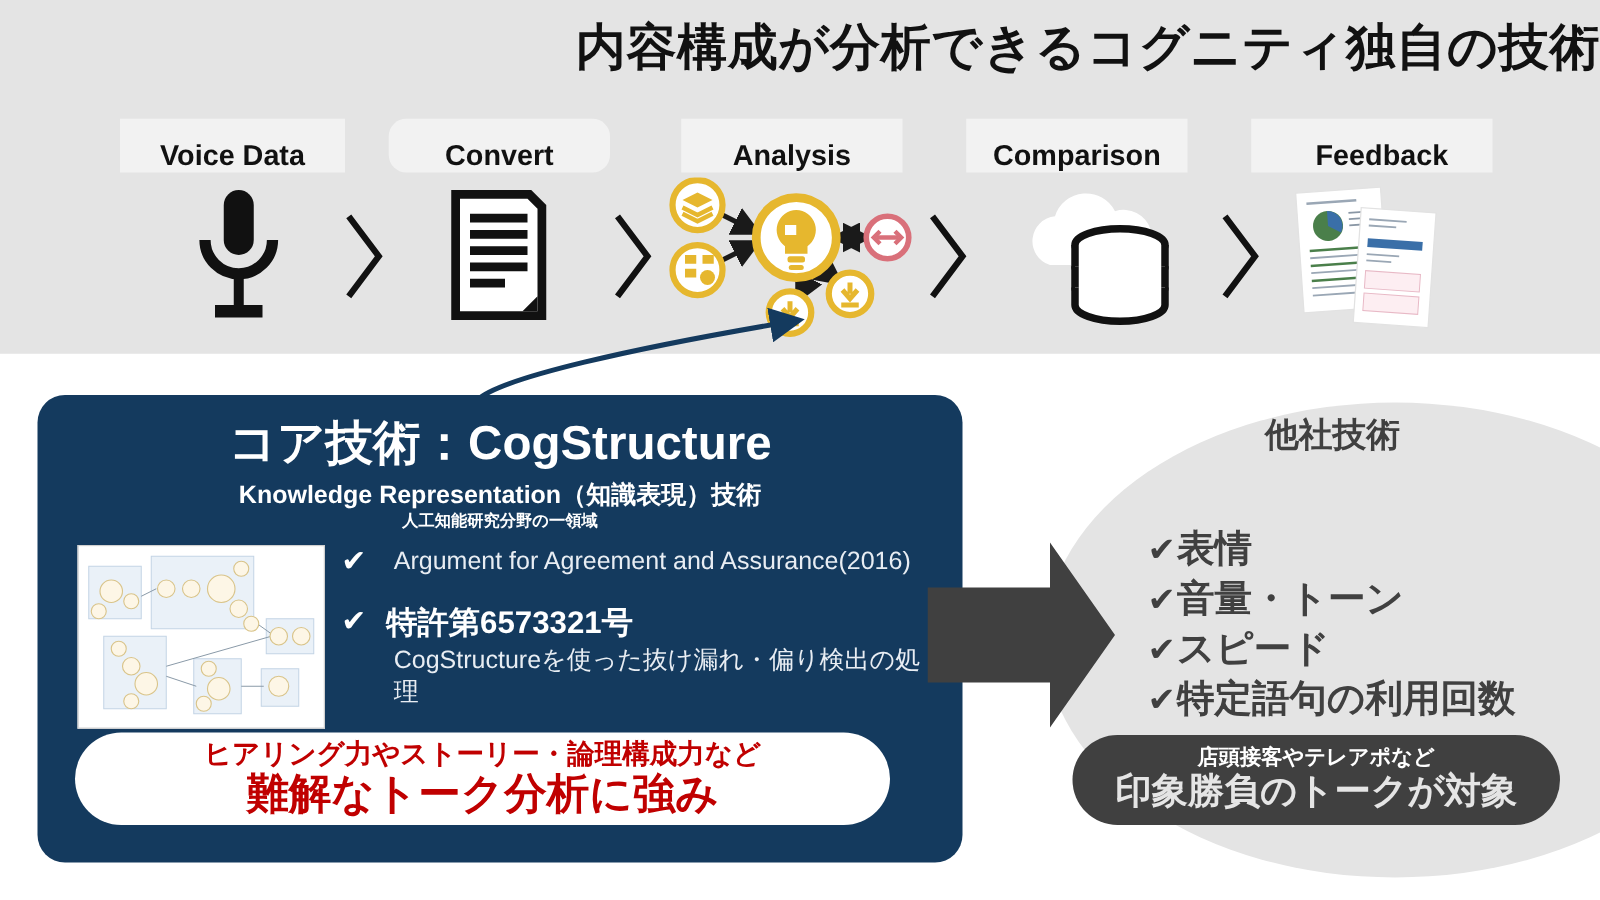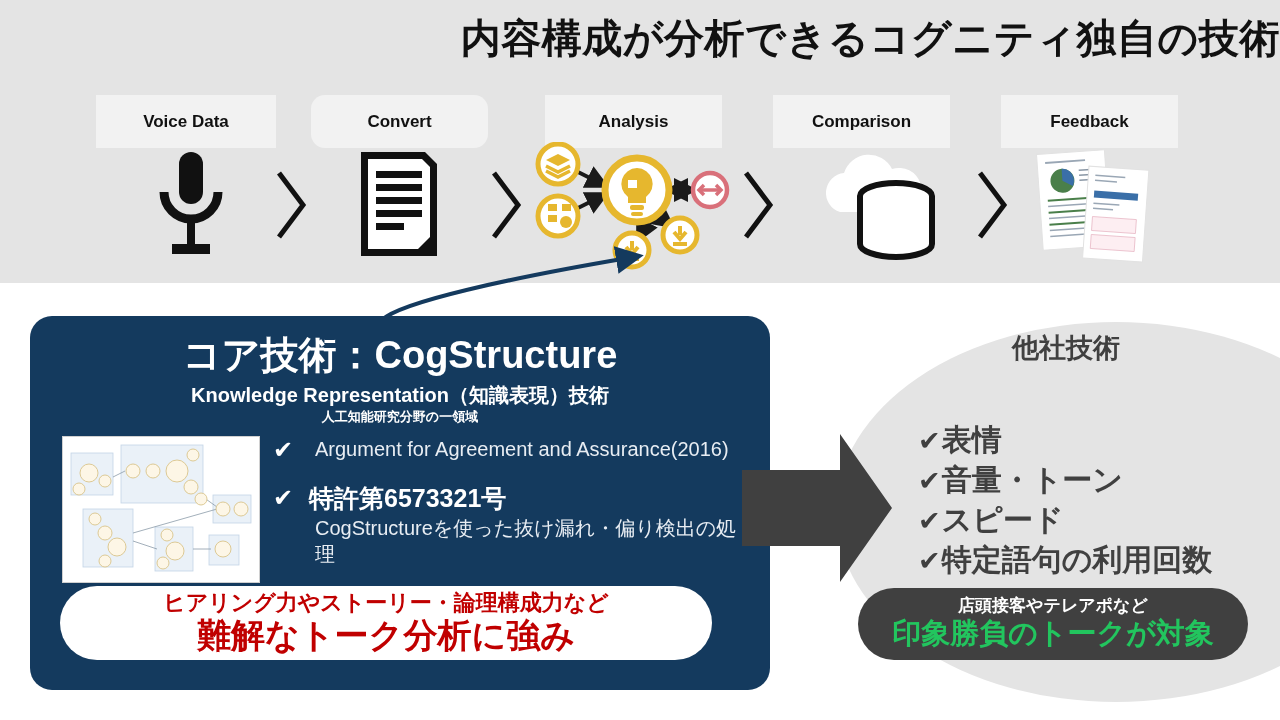--- a/index.html
+++ b/index.html
@@ -13,23 +13,23 @@
   
   .topband{position:absolute;left:0;top:0;width:1280px;height:283px;background:#e4e4e4;}
   .slide-title{
     position:absolute;left:0;top:14px;width:1280px;text-align:right;
     font-size:40px;font-weight:bold;color:#111;letter-spacing:0.5px;
     line-height:1.2;
   }
 
   
   .stage-label{
-    position:absolute;height:53px;background:#f2f2f2;
-    display:flex;align-items:center;justify-content:center;
-    font-size:17px;font-weight:bold;color:#111;
+    position:absolute;height:43px;background:#f2f2f2;
+    display:flex;align-items:flex-end;justify-content:center;
+    font-size:23px;font-weight:bold;color:#111;
   }
 
   
   .chevron{position:absolute;width:34px;height:74px;}
   .chevron svg{display:block;}
 
   
   .icon-slot{position:absolute;}
 
   
@@ -90,21 +90,21 @@
     color:#404040;font-size:30px;font-weight:bold;line-height:1.33;white-space:nowrap;
   }
   .r-item .chk{font-size:27px;margin-right:1px;}
 
   .dark-callout{
     position:absolute;left:858px;top:588px;width:390px;height:72px;
     background:#404040;border-radius:36px;
     display:flex;flex-direction:column;align-items:center;justify-content:center;
   }
   .dc-top{color:#ffffff;font-size:17px;font-weight:bold;line-height:1.1;}
-  .dc-main{color:#22c55e;font-size:29px;font-weight:bold;line-height:1.15;margin-top:1px;}
+  .dc-main{color:#e5e5e5;font-size:29px;font-weight:bold;line-height:1.15;margin-top:1px;}
 
   .big-arrow{position:absolute;left:742px;top:428px;width:152px;height:160px;}
   .curved-arrow{position:absolute;left:370px;top:236px;width:300px;height:110px;}
 </style>
 </head>
 <body>
 
 <div id="slide">
 
   <div class="topband"></div>
@@ -116,21 +116,21 @@
   </div>
   <div class="stage-label" style="left:311px;top:95px;width:177px;border-radius:14px;">
     <span>Convert</span>
   </div>
   <div class="stage-label" style="left:545px;top:95px;width:177px;">
     <span>Analysis</span>
   </div>
   <div class="stage-label" style="left:773px;top:95px;width:177px;">
     <span>Comparison</span>
   </div>
-  <div class="stage-label" style="left:1001px;top:95px;width:177px;">
+  <div class="stage-label" style="left:1001px;top:95px;width:177px;padding-left:16px;">
     <span>Feedback</span>
   </div>
 
   <div class="chevron" style="left:274px;top:168px;">
     <svg width="34" height="74" viewBox="0 0 34 74">
         <polyline points="5,5 29,37 5,69" fill="none" stroke="#111" stroke-width="5"></polyline>
       </svg>
   </div>
   <div class="chevron" style="left:489px;top:168px;">
     <svg width="34" height="74" viewBox="0 0 34 74">

